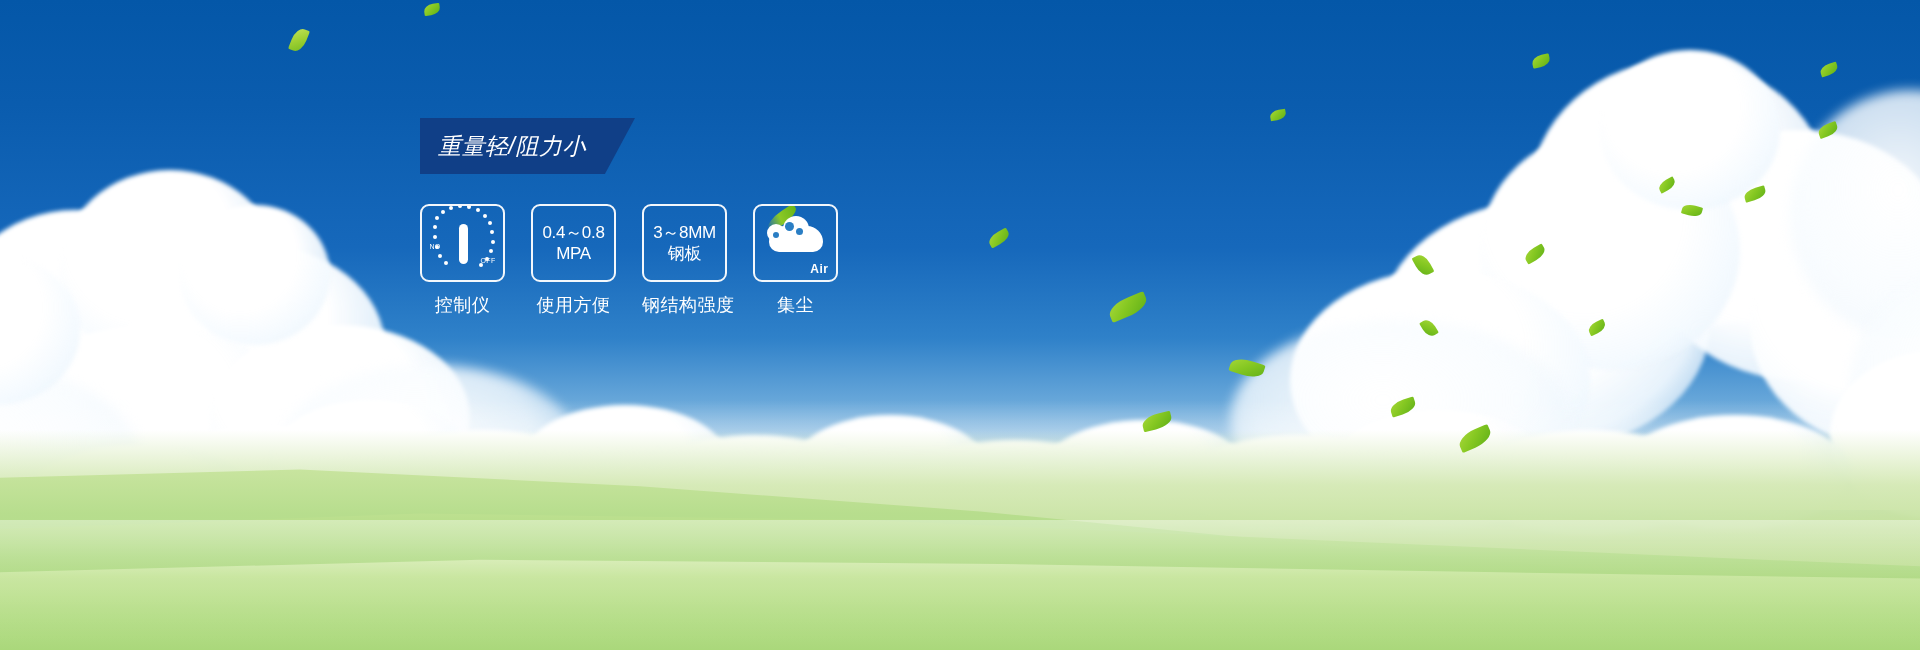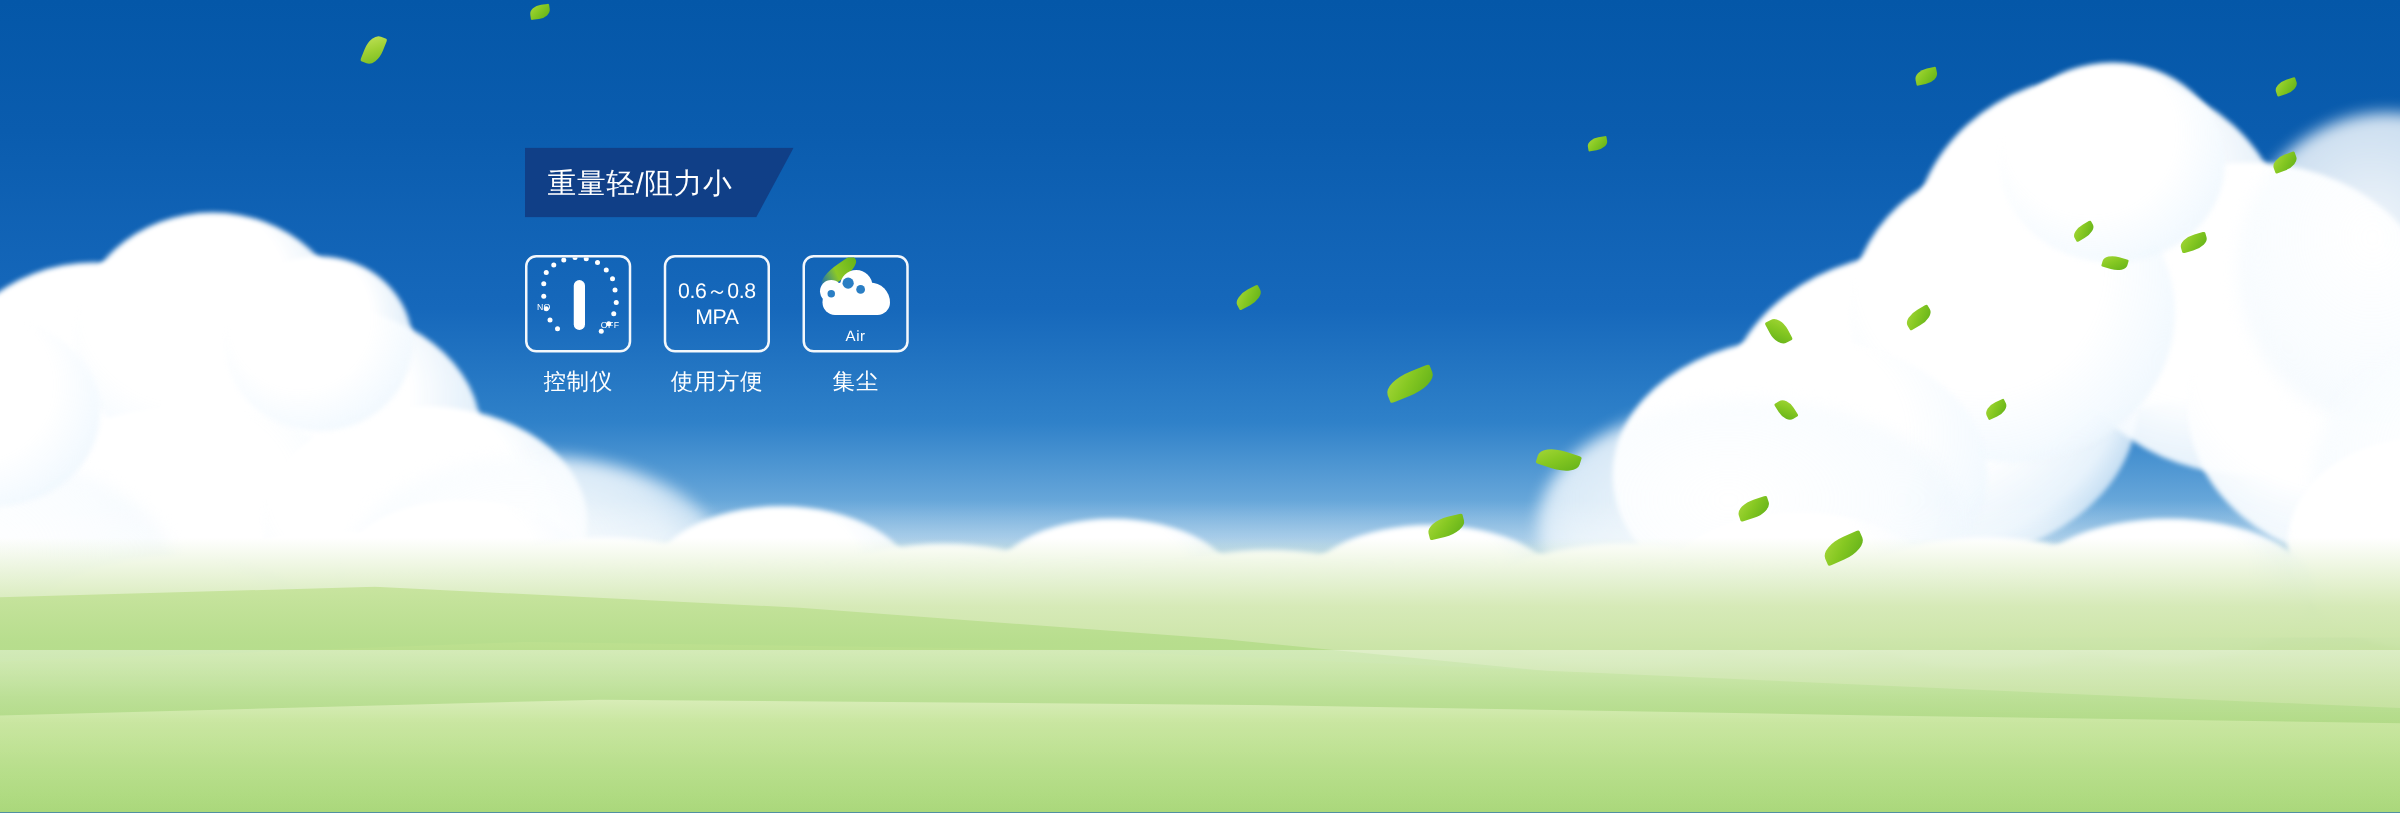--- a/index.html
+++ b/index.html
@@ -83,21 +83,21 @@
     background:linear-gradient(160deg,#b6e04a 0%,#8cc926 50%,#63b218 100%);
   }
   .tl.a { left:0;  top:4px; border-radius:70% 20% 70% 20%; transform:rotate(-16deg); }
   .tl.b { left:26px; top:1px; border-radius:20% 70% 20% 70%; transform:rotate(16deg); }
 
   
   .sub-row { position:relative; margin-top:18px; height:52px; width:400px; }
   .sub-left, .sub-right {
     position:absolute; top:0; height:56px;
     display:flex; align-items:center;
-    font-size:23px; letter-spacing:.5px;
+    font-size:23px; letter-spacing:.5px;font-style:italic;
   }
   .sub-left {
     left:0; width:215px;
     background:#103f87;
     color:#ffffff;
     padding-left:18px;
     clip-path:polygon(0 0, 100% 0, 86% 100%, 0 100%);
   }
   .sub-right {
     left:191px; width:209px;
@@ -184,21 +184,21 @@
   }
   .aircloud .streak {
     position:absolute; left:2px; top:0px;
     width:34px; height:12px;
     background:linear-gradient(100deg,rgba(154,208,54,0) 0%,#8cc926 45%,#65b318 100%);
     border-radius:60% 10% 60% 10%;
     transform:rotate(-34deg);
   }
   .aircloud .airtxt {
     position:absolute; left:0; right:0; bottom:-2px;
-    text-align:center; color:#ffffff; font-size:12px; letter-spacing:.5px;
+    text-align:right; color:#ffffff; font-size:12px; letter-spacing:.5px;font-weight:bold;
   }
 </style>
 </head>
 <body>
 
 <div id="banner">
 
   <div class="cloud" style="left:-120px; top:150px; width:760px; height:420px;">
     <div class="puff" style="left:0px;   top:150px; width:300px; height:210px;"></div>
     <div class="puff" style="left:70px;  top:60px;  width:250px; height:230px;"></div>
@@ -320,27 +320,34 @@
             <span class="needle"></span>
             <span class="lbl no">NO</span>
             <span class="lbl off">OFF</span>
           </div>
         </div>
         <div class="feat-label">控制仪</div>
       </div>
 
       <div class="feature">
         <div class="feat-box">
-          <div class="feat-text">0.6～0.8
+          <div class="feat-text">0.4～0.8
 MPA</div>
         </div>
         <div class="feat-label">使用方便</div>
       </div>
 
 
+      <div class="feature">
+        <div class="feat-box">
+          <div class="feat-text">3～8MM
+钢板</div>
+        </div>
+        <div class="feat-label">钢结构强度</div>
+      </div>
 
       <div class="feature">
         <div class="feat-box">
           <div class="aircloud">
             <span class="streak"></span>
             <span class="body"></span>
             <span class="bump1"></span>
             <span class="bump2"></span>
             <span class="cut" style="left:22px; top:10px; width:9px; height:9px;"></span>
             <span class="cut" style="left:33px; top:16px; width:7px; height:7px;"></span>

